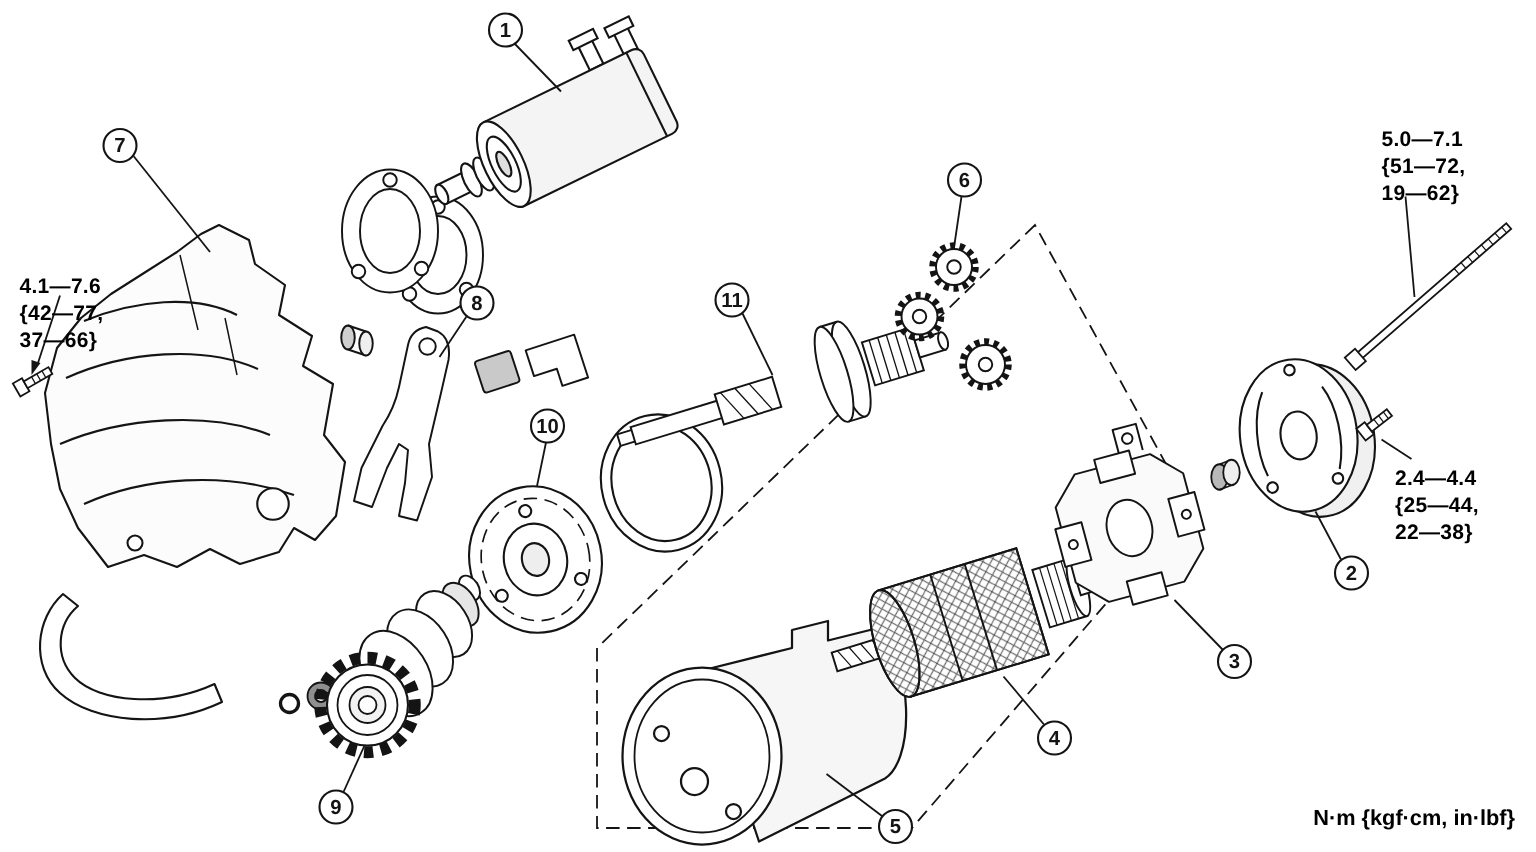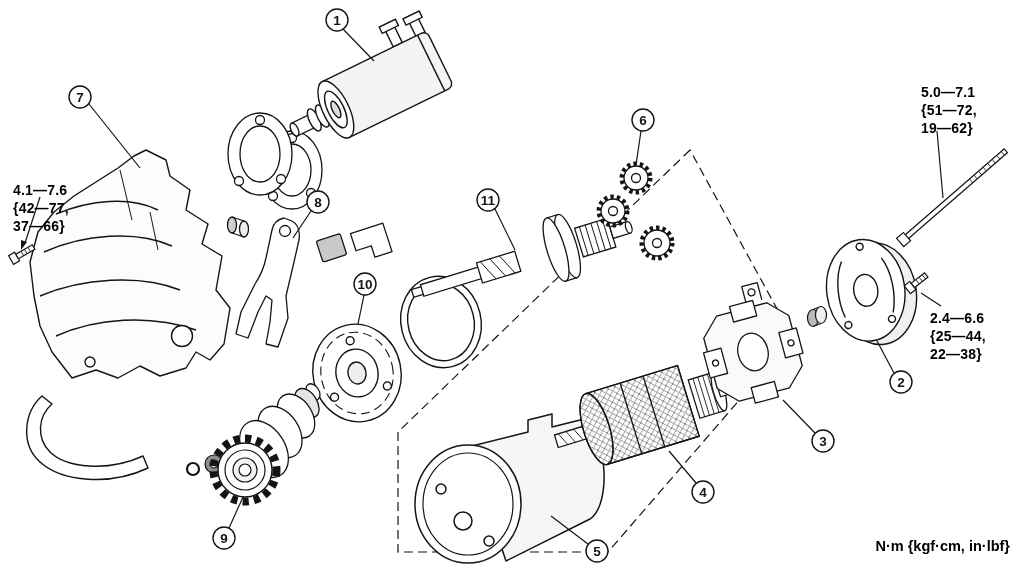--- a/index.html
+++ b/index.html
@@ -299,18 +299,18 @@
     </g>
   </g>
 </svg>
 
   <div class="spec" style="left:13px;top:133px;margin-top:48px;">4.1—7.6
 {42—77,
 37—66}</div>
   <div class="spec" style="left:921px;top:83px;">5.0—7.1
 {51—72,
 19—62}</div>
-  <div class="spec" style="left:930px;top:309px;">2.4—6.6
+  <div class="spec" style="left:930px;top:309px;">2.4—4.4
 {25—44,
 22—38}</div>
   <div class="footer-note" style="right:14px;top:538px;padding-left:38px;">N·m {kgf·cm, in·lbf}</div>
 
 </div>
 
 </body></html>

